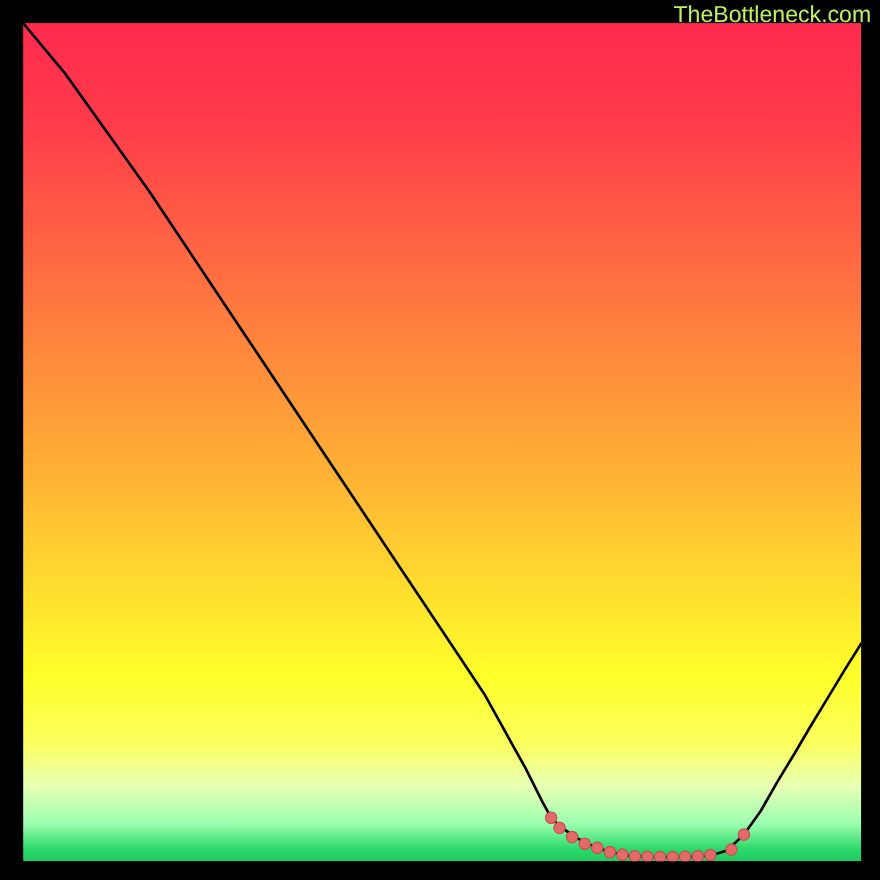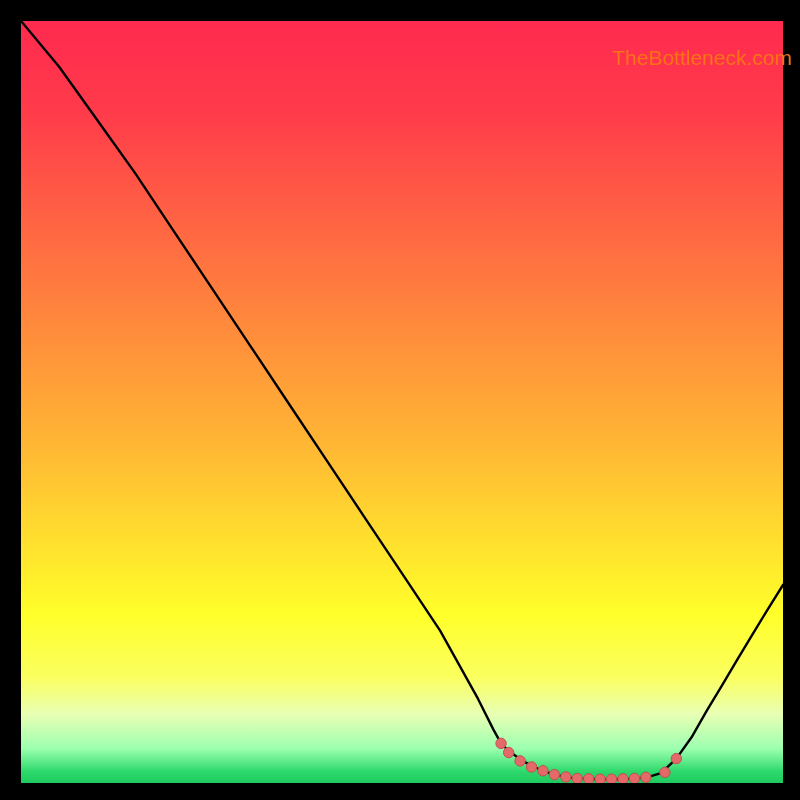--- a/index.html
+++ b/index.html
@@ -14,26 +14,25 @@
   .container {
     position: relative;
     width: 800px;
     height: 800px;
     background: #000;
   }
   .watermark {
     position: absolute;
     top: 2px;
     right: 8px;
-    color: #f97316;
+    color: #bef264;
     font-size: 21px;
     font-weight: 500;
     letter-spacing: 0px;
     z-index: 10;
-    margin-top: 44px;
   }
   .plot-area {
     position: absolute;
     left: 21px;
     top: 21px;
     width: 762px;
     height: 762px;
   }
   svg {
     display: block;

